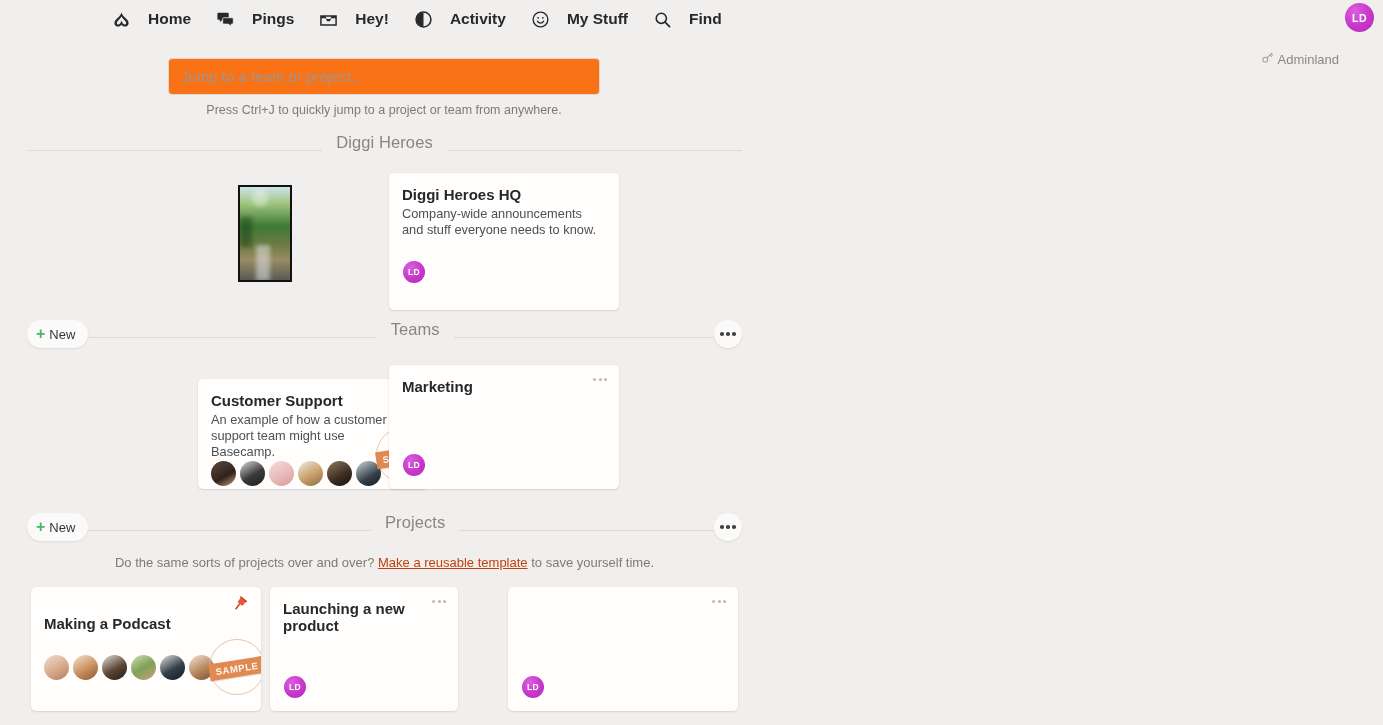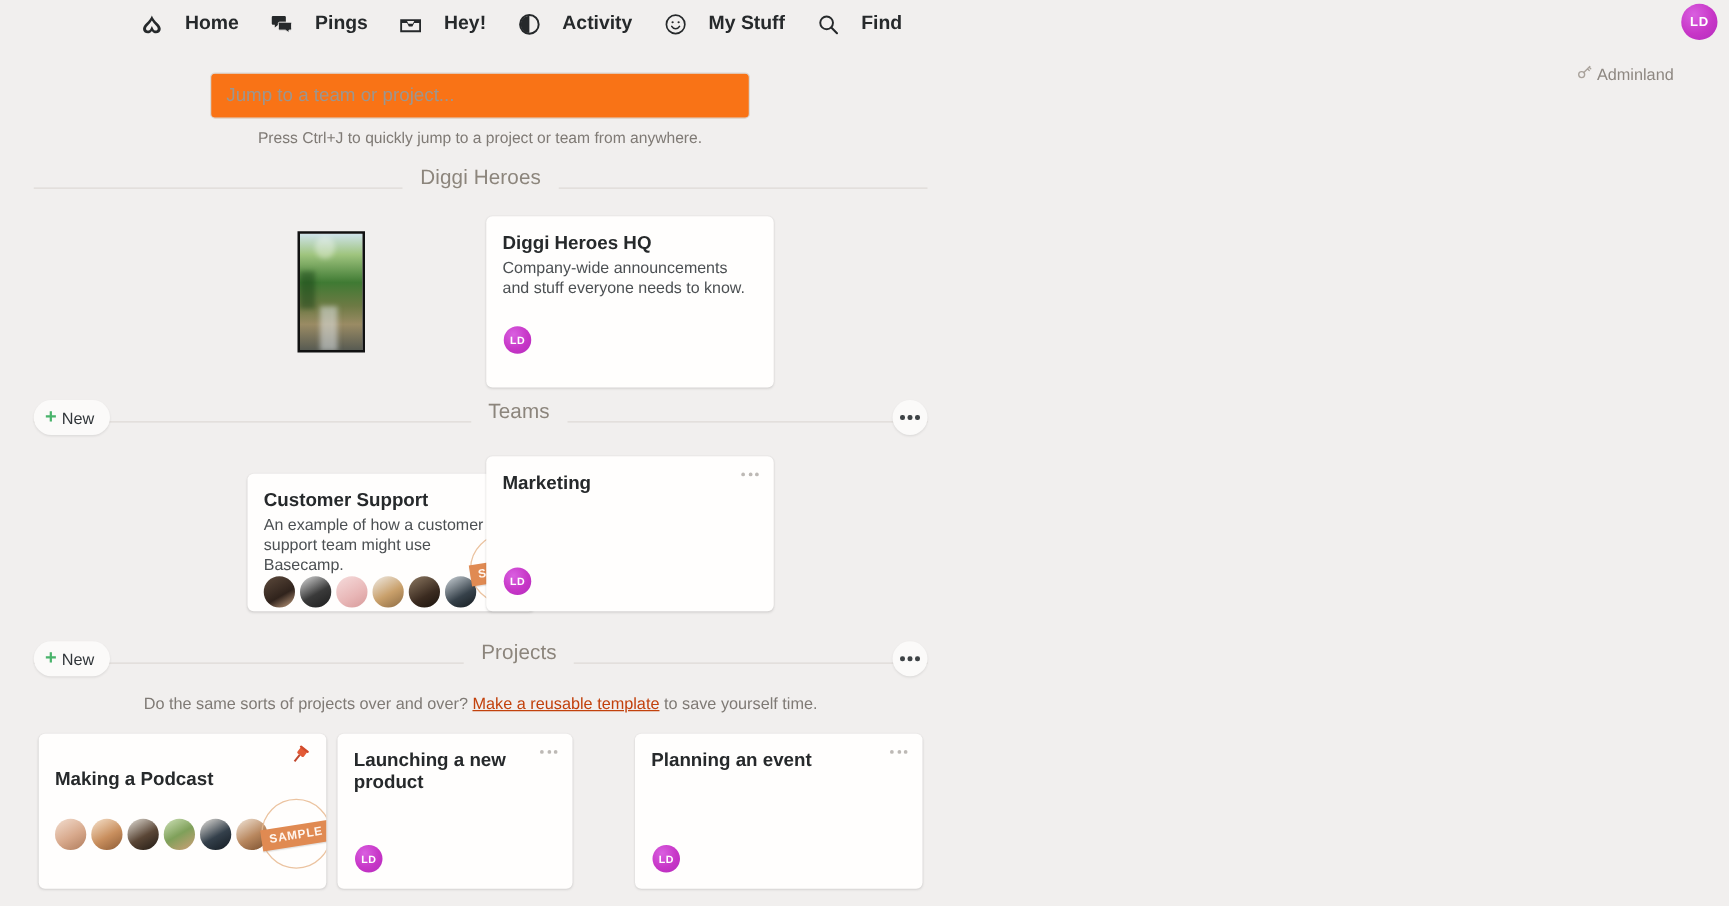--- a/index.html
+++ b/index.html
@@ -354,23 +354,20 @@
     <i></i>
       <i></i>
       <i></i>
   </div>
   <div class="av-sm" style="position:absolute; left:14px; top:89px;">
     <span>LD</span>
   </div>
 </div>
 
 <div class="card" style="position:absolute; left:508px; top:587px; width:230px; height:124px;">
-  <div style="padding:13px 14px 0 13px;">
-    <div class="card-title">Planning an event</div>
-  </div>
   <div class="card-dots" style="right:12px; top:13px;">
     <i></i>
       <i></i>
       <i></i>
   </div>
   <div class="av-sm" style="position:absolute; left:14px; top:89px;">
     <span>LD</span>
   </div>
 </div>
 

